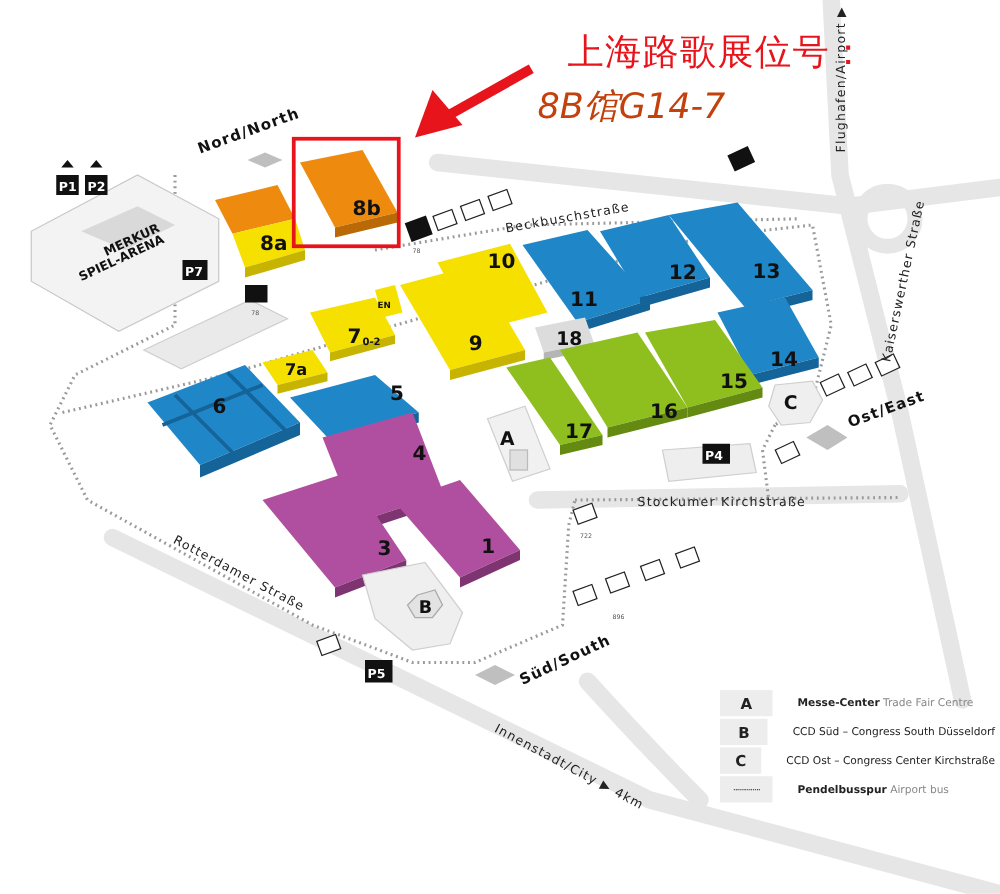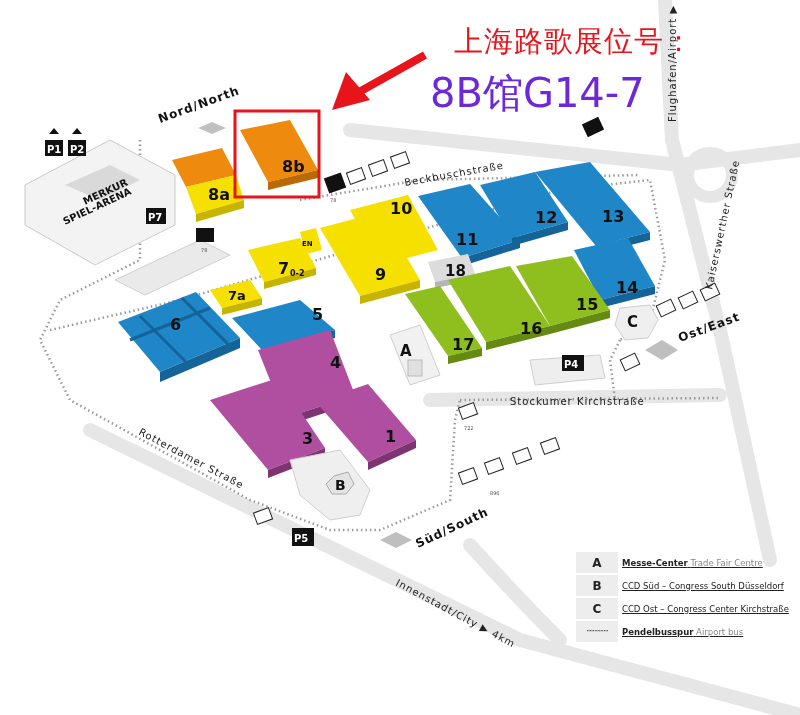--- a/index.html
+++ b/index.html
@@ -2,26 +2,26 @@
 <html><head>
   <meta charset="utf-8">
   <style>
     html, body { margin: 0; padding: 0; background: #ffffff; }
     body { width: 800px; height: 715px; position: relative; overflow: hidden; font-family: "DejaVu Sans", sans-serif; }
     #map { position: absolute; left: 0; top: 0; width: 800px; height: 715px; }
     .hall-label { font-family: "DejaVu Sans", sans-serif; font-weight: bold; fill: #111; }
     .street { font-family: "DejaVu Sans", sans-serif; fill: #222; font-size: 10px; letter-spacing: 1px; }
     .dir { font-family: "DejaVu Sans", sans-serif; font-weight: bold; fill: #111; font-size: 12px; letter-spacing: 1px; }
     .annot-line1 { position: absolute; left: 454px; top: 22px; color: #e8141c; font-size: 29px; font-family: "DejaVu Sans", sans-serif; letter-spacing: 1px; }
-    .annot-line2 { position: absolute; left: 430px; top: 66px; color: #6d28d9; font-size: 40px; font-family: "DejaVu Sans", sans-serif; }
+    .annot-line2 { position: absolute; left: 430px; top: 66px; color: #c2410c; font-size: 28px; font-family: "DejaVu Sans", sans-serif; font-style: italic; }
     .legend { position: absolute; left: 576px; top: 552px; width: 220px; font-family: "DejaVu Sans", sans-serif; }
     .legend-row { display: flex; align-items: center; height: 21px; margin-bottom: 2px; }
     .legend-key { width: 42px; height: 21px; background: #ededed; display: flex; align-items: center; justify-content: center; font-size: 12px; color: #222; font-weight: bold; }
     .legend-key.dots { font-size: 8px; letter-spacing: -1px; color: #444; font-weight: normal; }
-    .legend-text { margin-left: 4px; font-size: 8.5px; color: #222; white-space: nowrap; text-decoration: underline; }
+    .legend-text { margin-left: 20px; font-size: 8.5px; color: #222; white-space: nowrap; }
     .legend-text .en { color: #888; }
   </style>
 </head>
 <body>
 
 <svg id="map" viewBox="0 0 800 715" xmlns="http://www.w3.org/2000/svg">
 
   <g fill="none" stroke="#e6e6e6" stroke-width="14" stroke-linecap="round">
     <path d="M90 430 L520 640 L800 715"></path>
     <path d="M470 545 Q520 600 560 640"></path>

